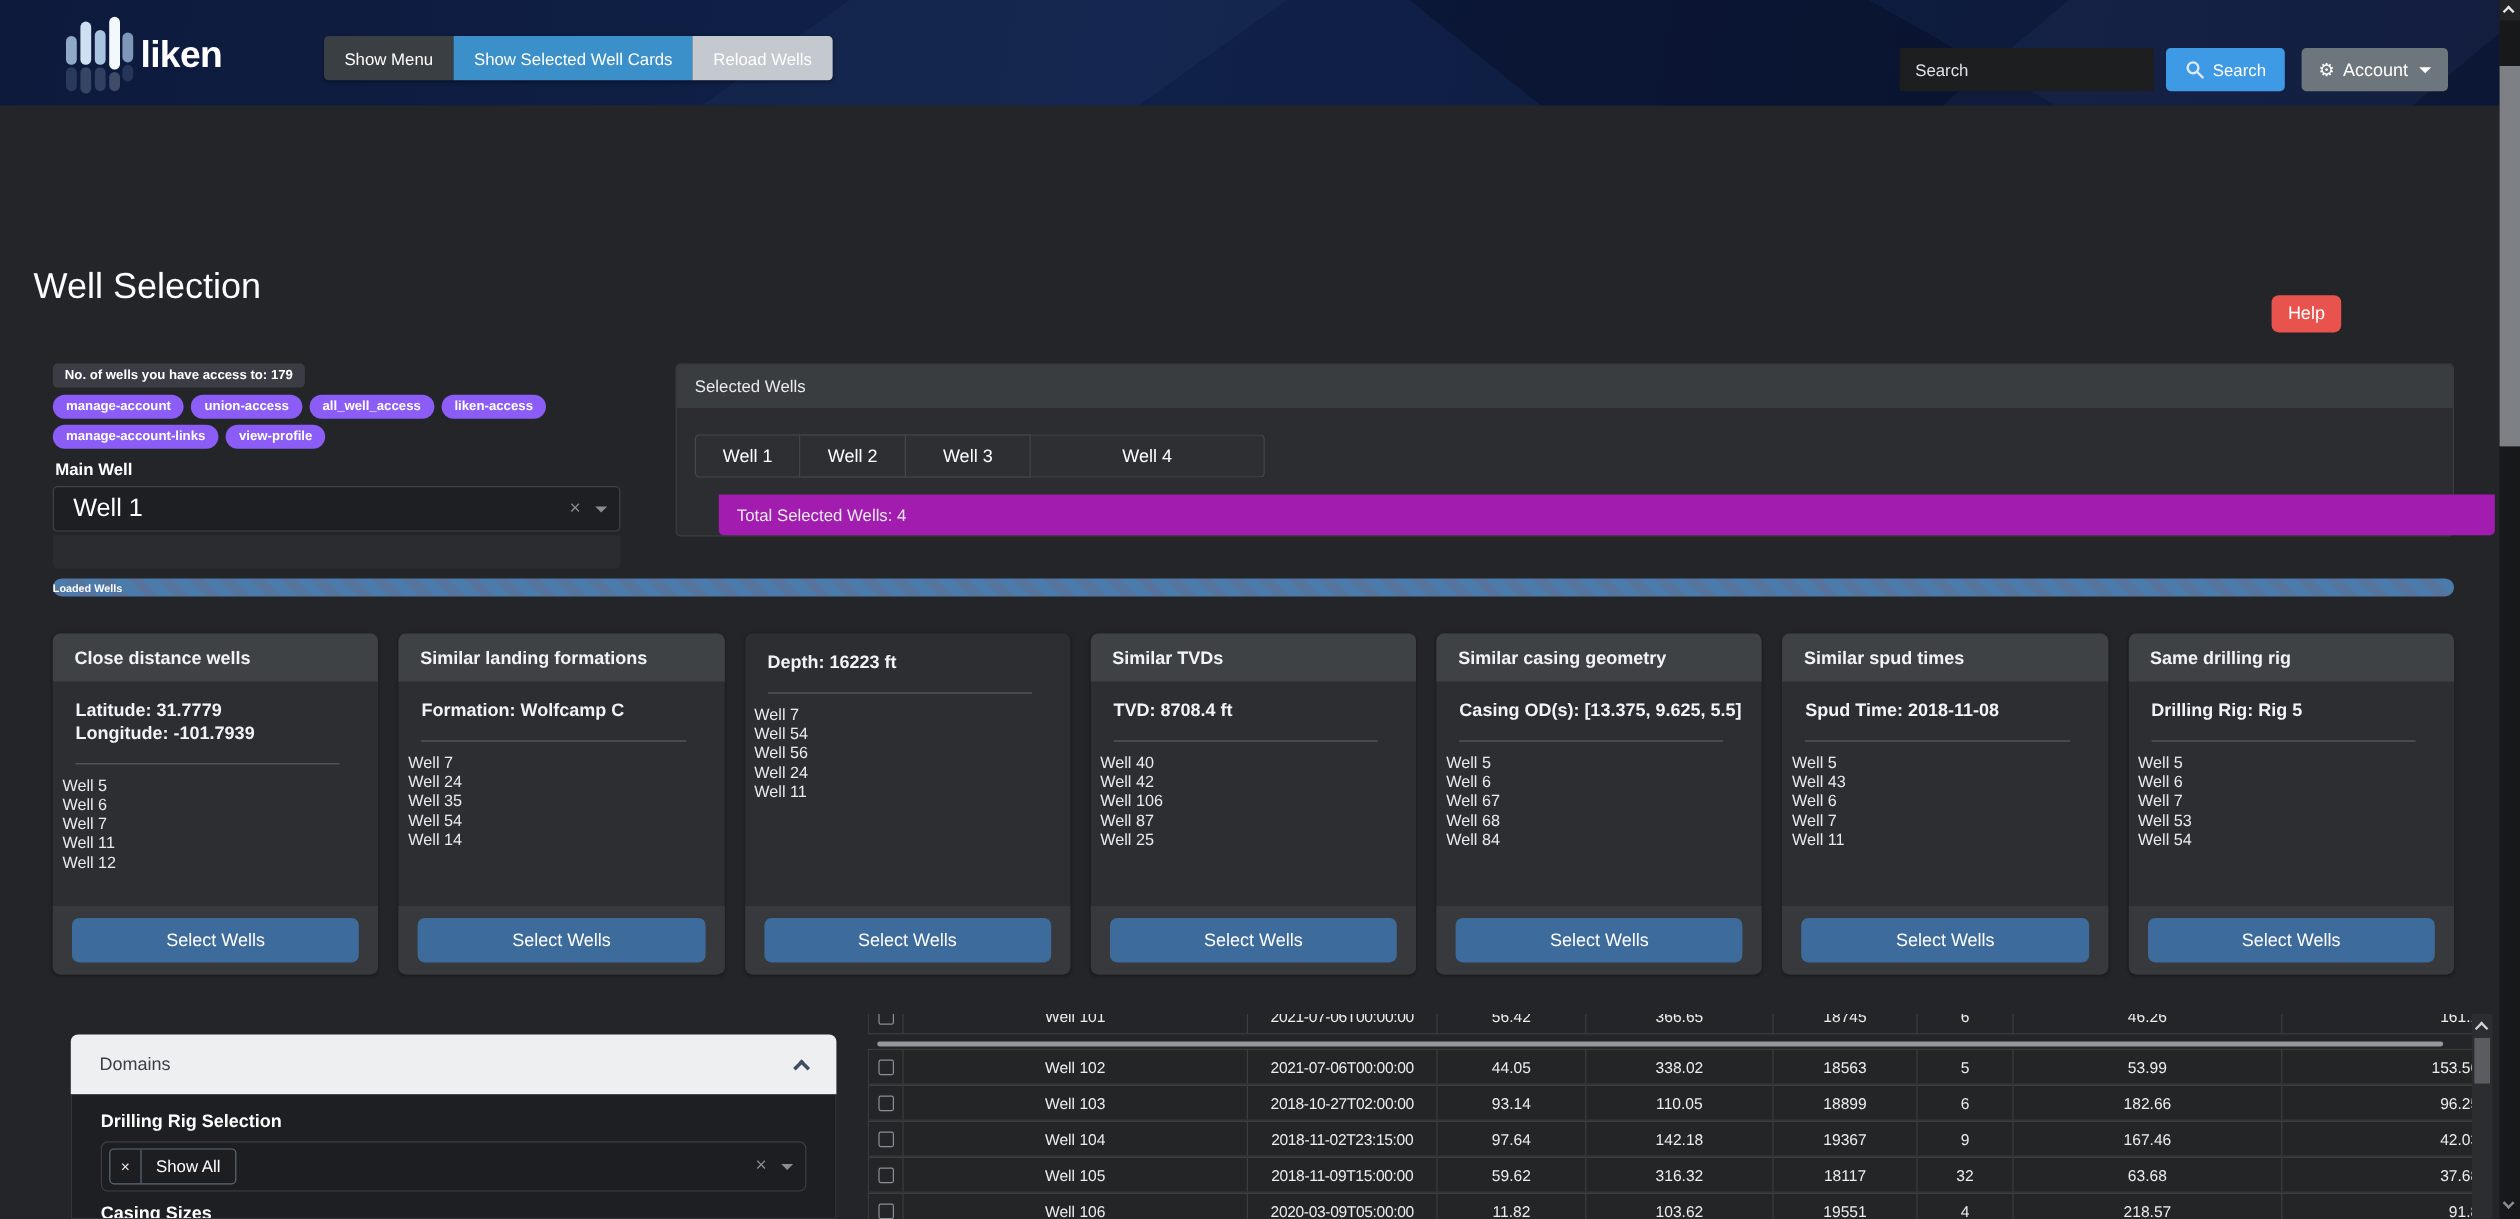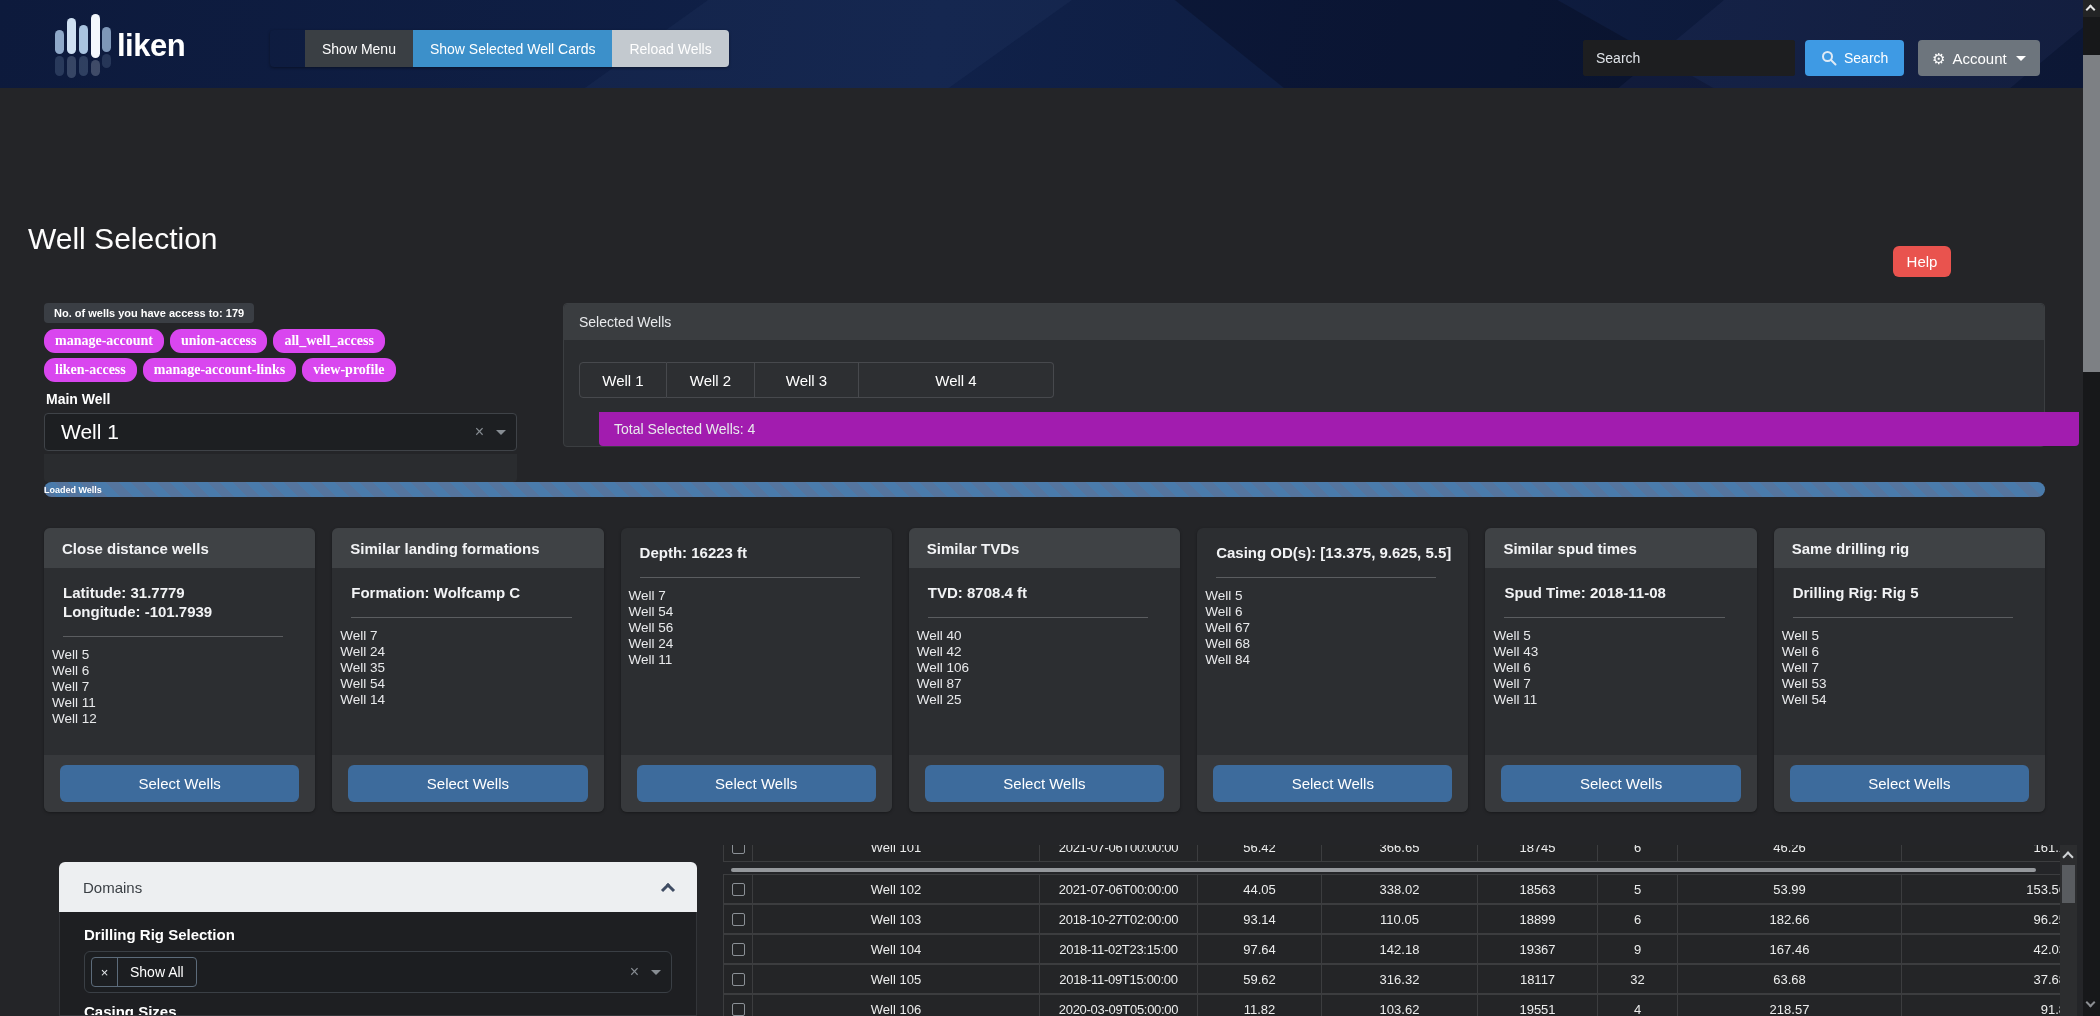--- a/index.html
+++ b/index.html
@@ -29,21 +29,21 @@
   .r1 { left:0;  top:42px; height:20px; background:#8fa9c9; }
   .r2 { left:12px; top:42px; height:22px; background:#cfe0f2; }
   .r3 { left:24px; top:42px; height:20px; background:#a9c4e0; }
   .r4 { left:36px; top:46px; height:16px; background:#f3f8fd; }
   .r5 { left:47px; top:40px; height:14px; background:#7e97b8; }
   .brand-text { color:#fff; font-size:31px; font-weight:800; letter-spacing:-0.5px; margin-top:14px; }
   .nav-group { position:absolute; left:270px; top:30px; display:flex; height:37px;
                border-radius:4px; overflow:hidden; box-shadow:0 1px 3px rgba(0,0,0,.4); }
   .nav-btn { border:none; color:#fff; font-size:14px; padding:0 17px; cursor:pointer;
              font-family:inherit; }
-  .nav-btn.dark  { background:#3a3f44;margin-left:35px; }
+  .nav-btn.dark  { background:#3a3f44; }
   .nav-btn.blue  { background:#3c90ca; }
   .nav-btn.light { background:#c3c9cf; }
   .search-wrap { position:absolute; left:1583px; top:40px; display:flex; align-items:center; }
   .search-input { width:212px; height:36px; background:#1d1e20; border:1px solid #1d1e20;
                   color:#e3e7ec; font-size:14px; padding:0 12px; border-radius:2px;
                   font-family:inherit; }
   .search-input::placeholder { color:#dfe3e8; opacity:1; }
   .search-btn { margin-left:10px; height:36px; padding:0 16px; border:none; border-radius:4px;
                 background:#3e9ae4; color:#fff; font-size:14px; display:flex; align-items:center;
                 gap:7px; cursor:pointer; font-family:inherit; }
@@ -58,22 +58,22 @@
   .page-title { position:absolute; left:28px; top:222px; font-size:30px; font-weight:500; color:#fdfdfd; }
   .help-btn { position:absolute; left:1893px; top:222px; width:58px; height:31px; border:none;
               border-radius:6px; background:#e9534e; color:#fff; font-size:15px; cursor:pointer;
               font-family:inherit;margin-top:24px; }
 
   
   .access { position:absolute; left:44px; top:303px; width:480px; }
   .count-badge { display:inline-block; background:#3a3e44; color:#fff; font-size:11px;
                  font-weight:700; padding:4px 10px; border-radius:4px; margin-bottom:6px; }
   .pills { display:flex; flex-wrap:wrap; gap:5px 6px; width:420px; }
-  .pill { background:#d946ef; color:#fff; font-size:14px; font-weight:700;
-          padding:4px 11px; border-radius:11px; cursor:default;font-family:Liberation Serif, serif; }
+  .pill { background:#8b5cf6; color:#fff; font-size:11px; font-weight:700;
+          padding:4px 11px; border-radius:11px; cursor:default; }
   .main-well-label { font-size:14px; font-weight:700; color:#fff; margin:9px 0 6px 2px; }
   .main-select { position:relative; width:473px; height:38px; background:#1d1f22;
                  border:1px solid #3f4348; border-radius:4px; display:flex; align-items:center;
                  cursor:pointer; }
   .main-select .value { font-size:21px; color:#fff; padding-left:16px; }
   .sel-controls { position:absolute; right:10px; top:0; height:100%; display:flex;
                   align-items:center; gap:12px; color:#878d93; }
   .sel-x { font-size:16px; line-height:1; }
   .sel-caret { width:0; height:0; border-left:5px solid transparent; border-right:5px solid transparent;
                border-top:5px solid #878d93; }
@@ -327,20 +327,21 @@
           <li>Well 87</li>
           <li>Well 25</li>
         </ul>
       </div>
       <div class="card-footer">
         <button class="select-wells-btn">Select Wells</button>
       </div>
     </div>
 
     <div class="card">
+      <div class="card-header">Similar casing geometry</div>
       <div class="card-body">
         <div class="card-meta">Casing OD(s): [13.375, 9.625, 5.5]</div>
         <hr class="card-hr">
         <ul class="well-list">
           <li>Well 5</li>
           <li>Well 6</li>
           <li>Well 67</li>
           <li>Well 68</li>
           <li>Well 84</li>
         </ul>

